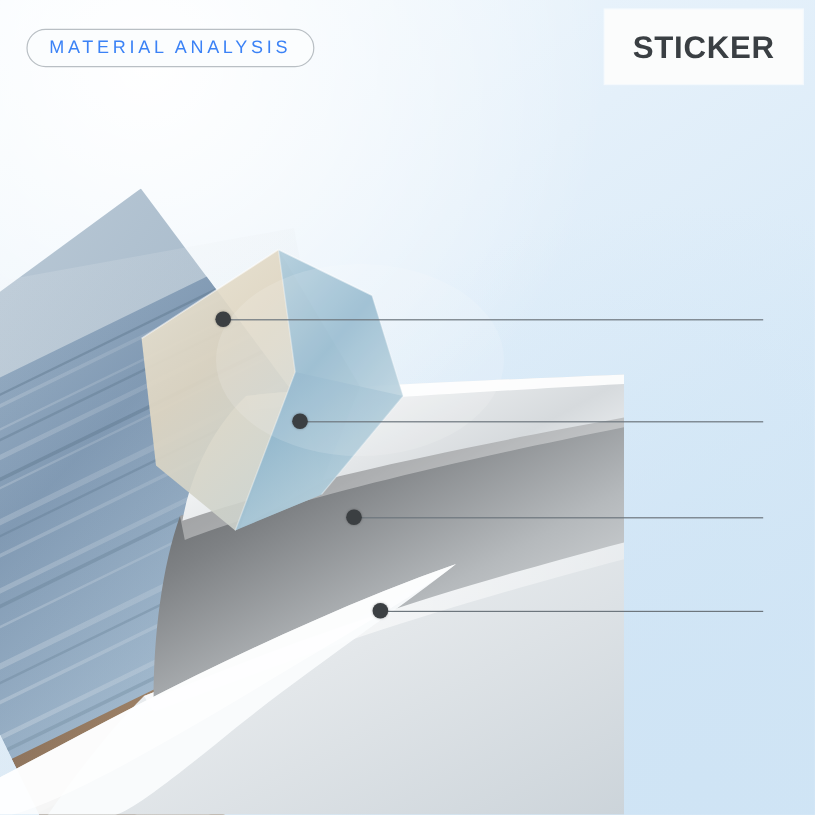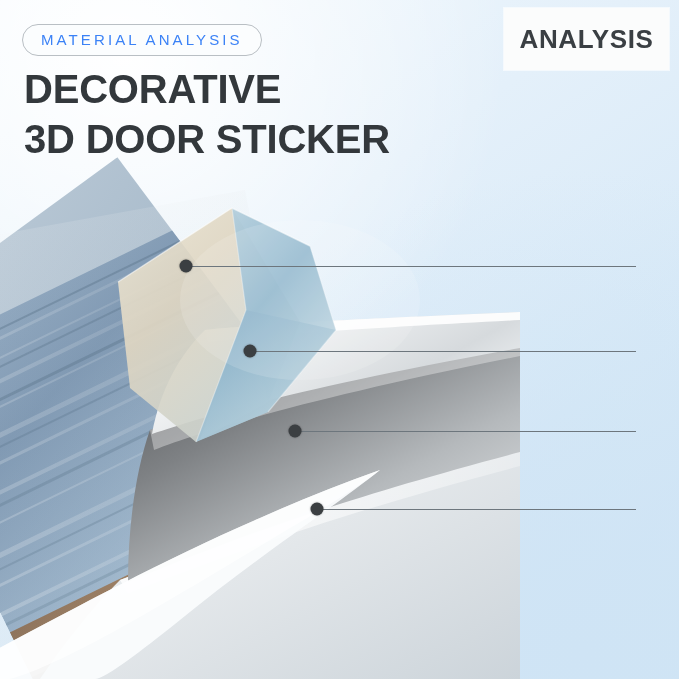--- a/index.html
+++ b/index.html
@@ -210,27 +210,23 @@
       <path d="M 118 132 L 232 58 L 310 96" fill="none" stroke="#ffffff" stroke-opacity="0.55" stroke-width="1.4"></path>
       <path d="M 232 58 L 246 160 L 196 292" fill="none" stroke="#ffffff" stroke-opacity="0.35" stroke-width="1.2"></path>
       <path d="M 310 96 L 336 180 L 268 262" fill="none" stroke="#ffffff" stroke-opacity="0.35" stroke-width="1.2"></path>
 
       <ellipse cx="300" cy="150" rx="120" ry="80" fill="#ffffff" opacity="0.14"></ellipse>
     </svg>
   </div>
 
   <div class="pill">MATERIAL ANALYSIS</div>
 
-  <div class="title">
-    <span>DECORATIVE</span>
-    <span class="l2">3D DOOR STICKER</span>
-  </div>
 
   <div class="brandbox">
-    <span>ANALYSIS</span>
+    <span>STICKER</span>
   </div>
 
   <div id="callouts">
       <div class="callout">
         <div class="co-line" style="left: 186px; top: 266px; width: 450px;"></div>
         <div class="co-dot" style="left: 186px; top: 266px;"></div>
       </div>
       <div class="callout">
         <div class="co-line" style="left: 250px; top: 351px; width: 386px;"></div>
         <div class="co-dot" style="left: 250px; top: 351px;"></div>

